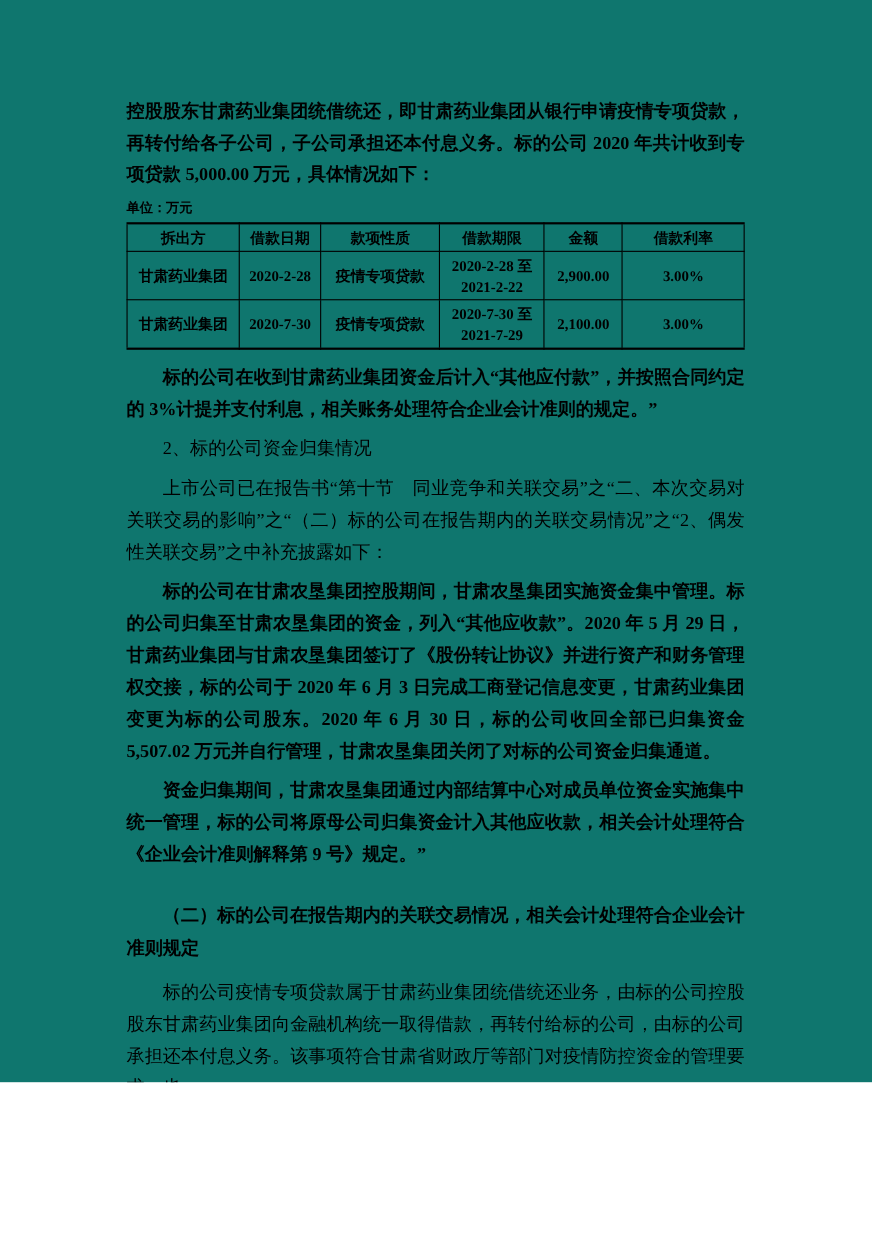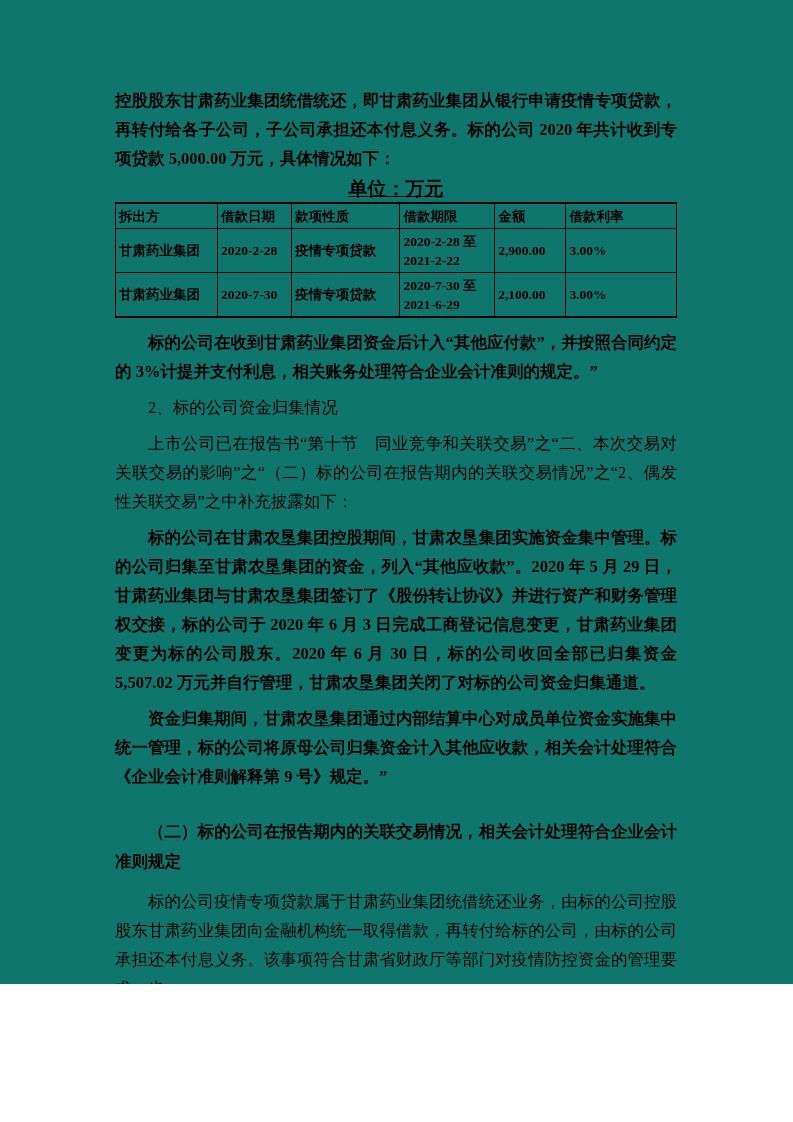--- a/index.html
+++ b/index.html
@@ -23,40 +23,39 @@
     margin: 0 0 7px 0;
     font-size: 16.5px;
     line-height: 29px;
     text-align: justify;
     text-justify: inter-ideograph;
   }
   .bold { font-weight: 700; }
   .indent { text-indent: 2em; }
   .unit-note {
     margin: 2px 0 4px 0;
-    font-size: 19px;
+    font-size: 12px;
     font-weight: 700;
-    text-align: center;
+    text-align: left;
     line-height: 18px;
-    text-decoration: underline;
   }
   table.loan-table {
     width: 100%;
     border-collapse: collapse;
     table-layout: fixed;
     border-top: 2.5px solid #000;
     border-bottom: 2.5px solid #000;
     font-size: 13.5px;
     font-weight: 700;
     margin: 0 0 10px 0;
   }
   table.loan-table th,
   table.loan-table td {
     border: 1px solid #000;
-    text-align: left;
+    text-align: center;
     vertical-align: middle;
     padding: 1px 3px;
     line-height: 19px;
   }
   table.loan-table th { height: 22px; }
   table.loan-table td { height: 41px; }
   col.c-lender { width: 18.2%; }
   col.c-date   { width: 13.2%; }
   col.c-nature { width: 19.3%; }
   col.c-period { width: 16.9%; }
@@ -114,21 +113,21 @@
         <td>2020-2-28</td>
         <td>疫情专项贷款</td>
         <td>2020-2-28 至 2021-2-22</td>
         <td>2,900.00</td>
         <td>3.00%</td>
       </tr>
       <tr>
         <td>甘肃药业集团</td>
         <td>2020-7-30</td>
         <td>疫情专项贷款</td>
-        <td>2020-7-30 至 2021-6-29</td>
+        <td>2020-7-30 至 2021-7-29</td>
         <td>2,100.00</td>
         <td>3.00%</td>
       </tr>
     </tbody>
   </table>
 
   <p class="para bold indent">标的公司在收到甘肃药业集团资金后计入“其他应付款”，并按照合同约定的 3%计提并支付利息，相关账务处理符合企业会计准则的规定。”</p>
 
   <p class="para indent">2、标的公司资金归集情况</p>
 

